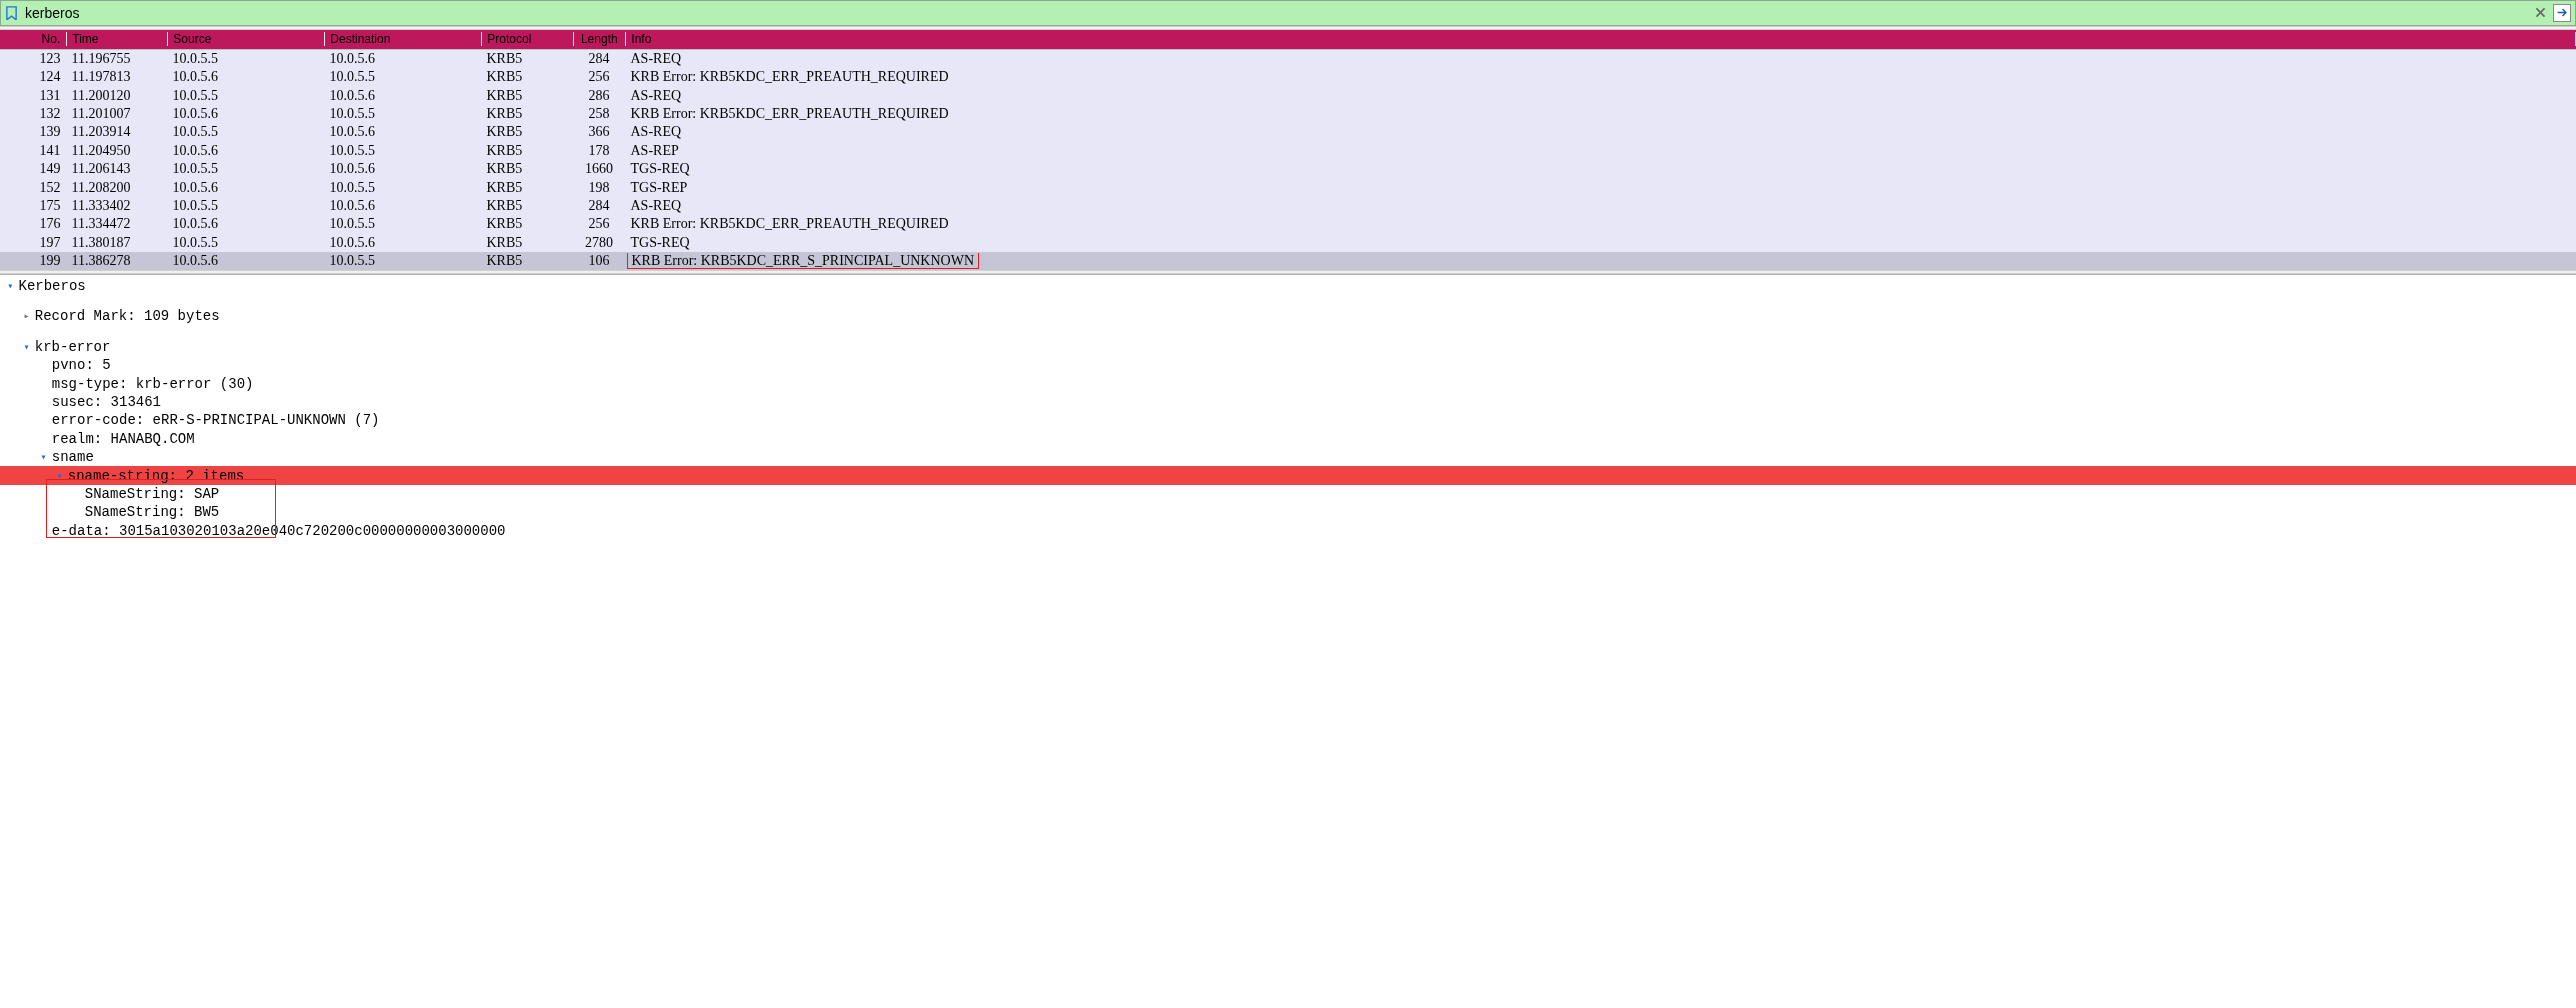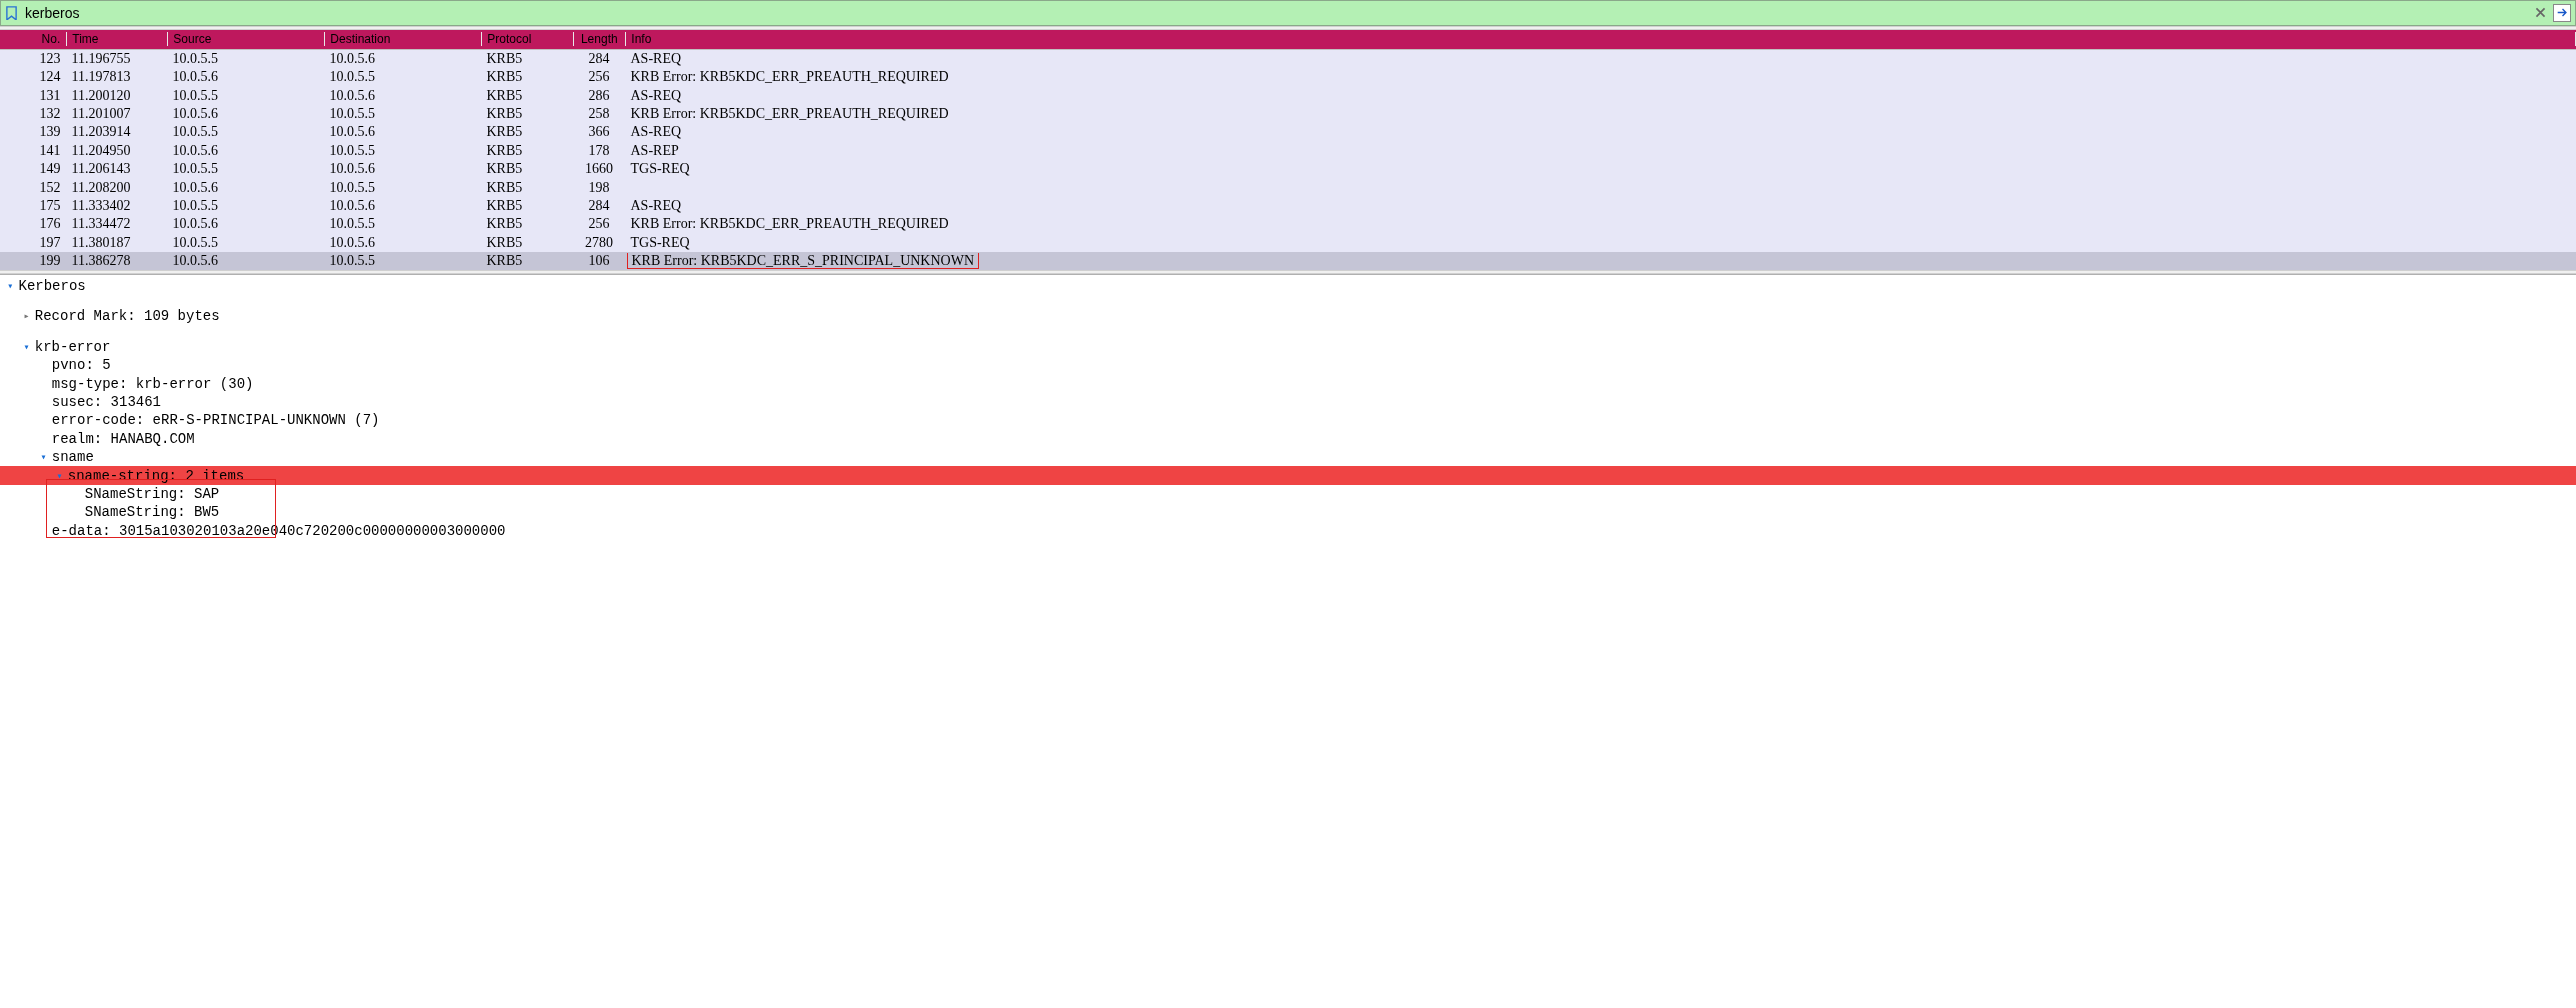--- a/index.html
+++ b/index.html
@@ -239,20 +239,21 @@
       <div class="col col-len">1660</div>
       <div class="col col-info">TGS-REQ</div>
     </div>
     <div class="packet-row">
       <div class="col col-no">152</div>
       <div class="col col-time">11.208200</div>
       <div class="col col-src">10.0.5.6</div>
       <div class="col col-dst">10.0.5.5</div>
       <div class="col col-proto">KRB5</div>
       <div class="col col-len">198</div>
+      <div class="col col-info">TGS-REP</div>
     </div>
     <div class="packet-row">
       <div class="col col-no">175</div>
       <div class="col col-time">11.333402</div>
       <div class="col col-src">10.0.5.5</div>
       <div class="col col-dst">10.0.5.6</div>
       <div class="col col-proto">KRB5</div>
       <div class="col col-len">284</div>
       <div class="col col-info">AS-REQ</div>
     </div>

